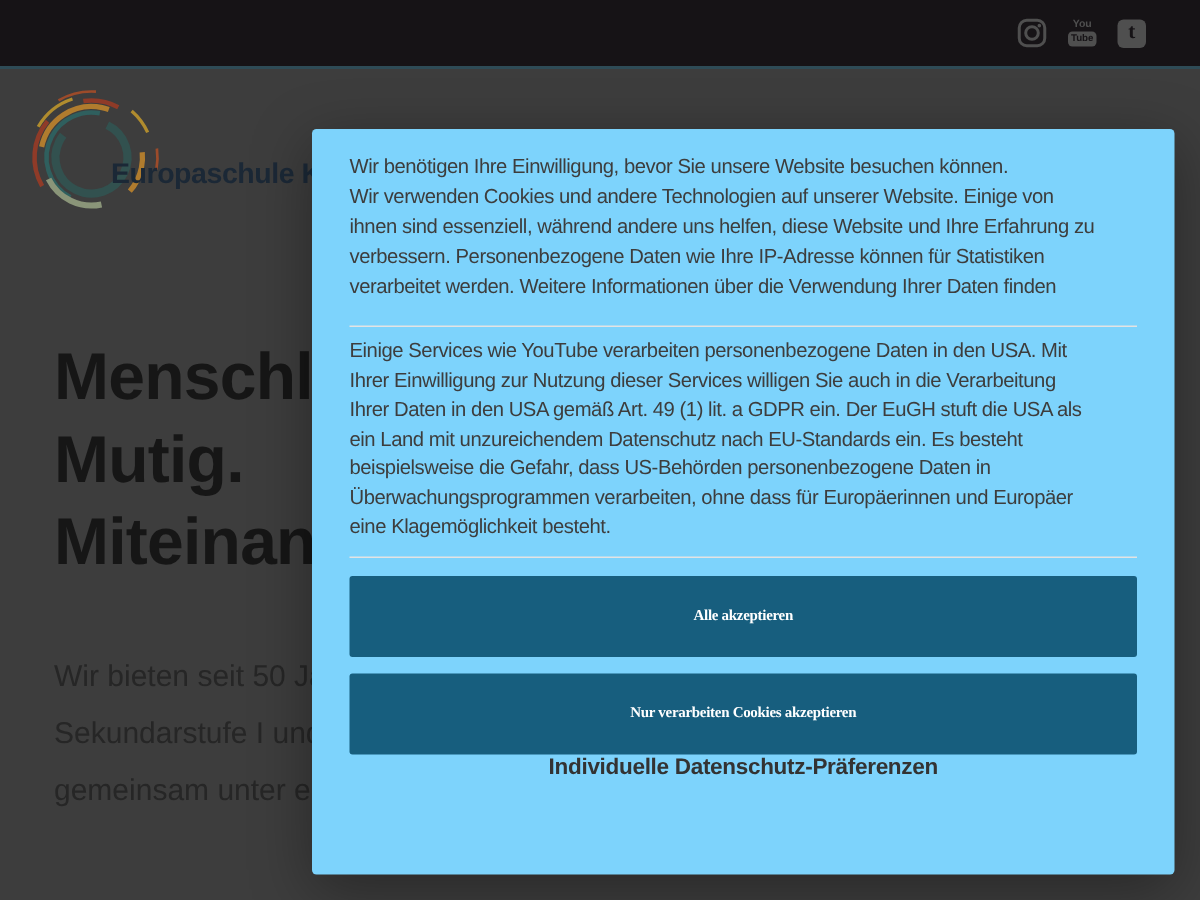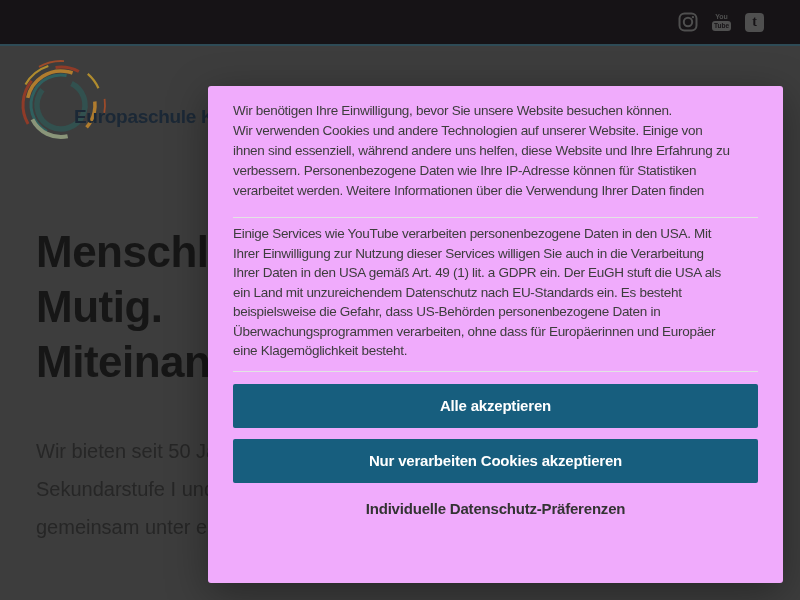--- a/index.html
+++ b/index.html
@@ -30,35 +30,35 @@
   .lines { white-space:pre-line; }
   .hero-heading { position:absolute; left:36px; top:224px; font-size:44px; line-height:55px;
     font-weight:bold; color:#161616; letter-spacing:-0.5px; width:760px; }
   .hero-paragraph { position:absolute; left:36px; top:432px; font-size:20px; line-height:38px;
     color:#262626; width:760px; }
 
   
   .backdrop { position:absolute; inset:0; background:transparent; }
 
   
-  .modal { position:absolute; left:208px; top:86px; width:575px; height:497px; background:#f0abfc;
+  .modal { position:absolute; left:208px; top:86px; width:575px; height:497px; background:#7dd3fc;
     border-radius:3px; box-shadow:0 10px 40px rgba(0,0,0,0.35); padding:15px 25px 20px 25px;
     color:#3d3d3d; font-size:13.5px; letter-spacing:-0.3px; }
   .consent-intro { line-height:20px; }
   .consent-line { line-height:20px; }
   .privacy-link { color:#2a6f8e; text-decoration:underline; cursor:pointer; }
   .divider { border:none; height:1px; background:#e3e3e3; margin:16px 0 6px 0; }
   .divider2 { border:none; height:1px; background:#e3e3e3; margin:10px 0 0 0; }
   .usa-notice { line-height:19.5px; }
-  .consent-btn { display:block; width:100%; height:44px; border:none; border-radius:2px;
-    background:#175e7e; color:#ffffff; font-family:Liberation Sans, sans-serif; font-size:15px; font-weight:bold;
+  .consent-btn { display:block; width:100%; height:54px; border:none; border-radius:2px;
+    background:#175e7e; color:#ffffff; font-family:Liberation Serif, serif; font-size:10px; font-weight:bold;
     letter-spacing:-0.2px; cursor:pointer; }
   .btn-accept { margin-top:12px; }
   .btn-essential { margin-top:11px; }
-  .prefs { margin-top:17px; text-align:center; font-size:15px; font-weight:bold;
+  .prefs { text-align:center; font-size:15px; font-weight:bold;
     color:#333333; letter-spacing:-0.2px; cursor:pointer; }
 </style>
 </head>
 <body>
 
 <div class="viewport">
 
   <div class="topbar">
     <div class="social">
       <a>

